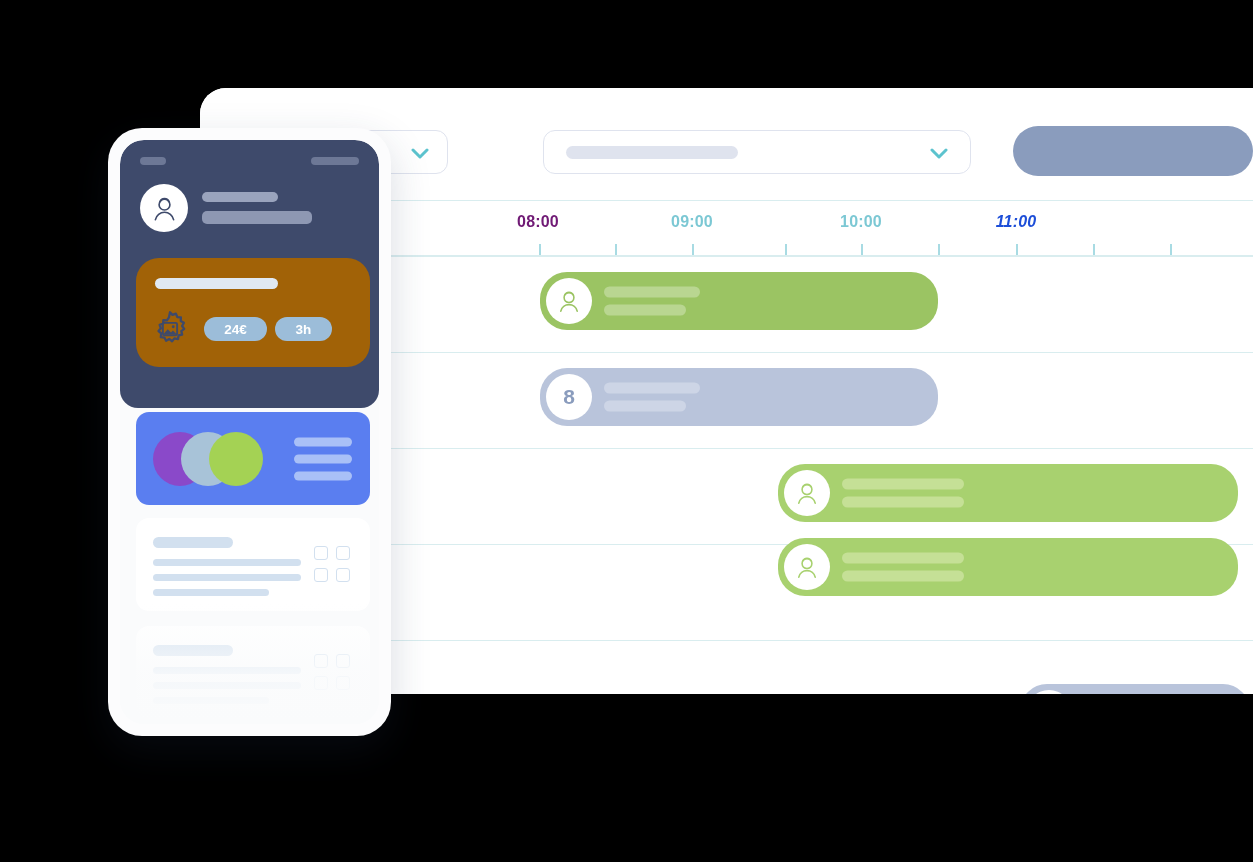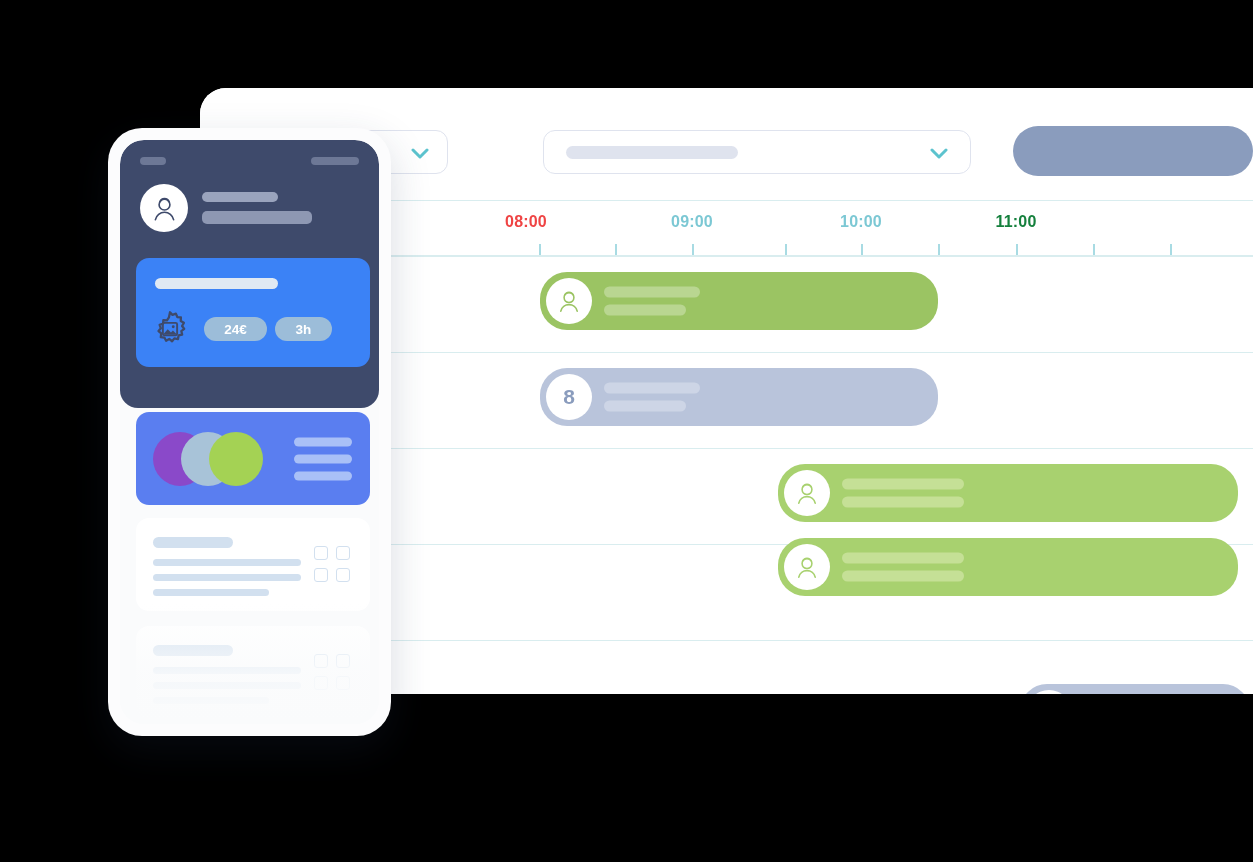--- a/index.html
+++ b/index.html
@@ -251,22 +251,22 @@
   .profile-line { height: 10px; border-radius: 5px; background: #8e98b3; margin-bottom: 9px; }
   .profile-line:last-child { margin-bottom: 0; }
 
   
   .job-card {
     position: absolute;
     left: 16px;
     top: 118px;
     width: 234px;
     height: 109px;
-    background: #3b82f6;
-    border-radius: 13px;
+    background: #a16207;
+    border-radius: 23px;
   }
   .job-title-bar {
     position: absolute;
     left: 19px;
     top: 20px;
     width: 123px;
     height: 11px;
     border-radius: 6px;
     background: #e0e9f3;
   }
@@ -421,24 +421,24 @@
           <svg viewBox="0 0 18 11">
               <path d="M2 2 L9 9 L16 2" fill="none" stroke="#5cc3ce" stroke-width="3" stroke-linecap="round" stroke-linejoin="round"></path>
             </svg>
         </span>
       </div>
 
       <button class="primary-btn"></button>
     </div>
 
     <div class="timeline-head" id="timeline-head">
-        <div class="tick-label" style="left: 326px; color: #ef4444; text-align: center;">08:00</div>
+        <div class="tick-label" style="left: 338px; color: #701a75; text-align: center;">08:00</div>
         <div class="tick-label" style="left: 492px; color: rgb(124, 200, 212); text-align: right;">09:00</div>
         <div class="tick-label" style="left: 661px; color: rgb(124, 200, 212);">10:00</div>
-        <div class="tick-label" style="left: 816px; color: #15803d;">11:00</div>
+        <div class="tick-label" style="left: 816px; color: #1d4ed8; font-style: italic;">11:00</div>
         <span class="tick-mark" style="left: 339px;"></span>
         <span class="tick-mark" style="left: 415px;"></span>
         <span class="tick-mark" style="left: 492px;"></span>
         <span class="tick-mark" style="left: 585px;"></span>
         <span class="tick-mark" style="left: 661px;"></span>
         <span class="tick-mark" style="left: 738px;"></span>
         <span class="tick-mark" style="left: 816px;"></span>
         <span class="tick-mark" style="left: 893px;"></span>
         <span class="tick-mark" style="left: 970px;"></span>
       </div>

